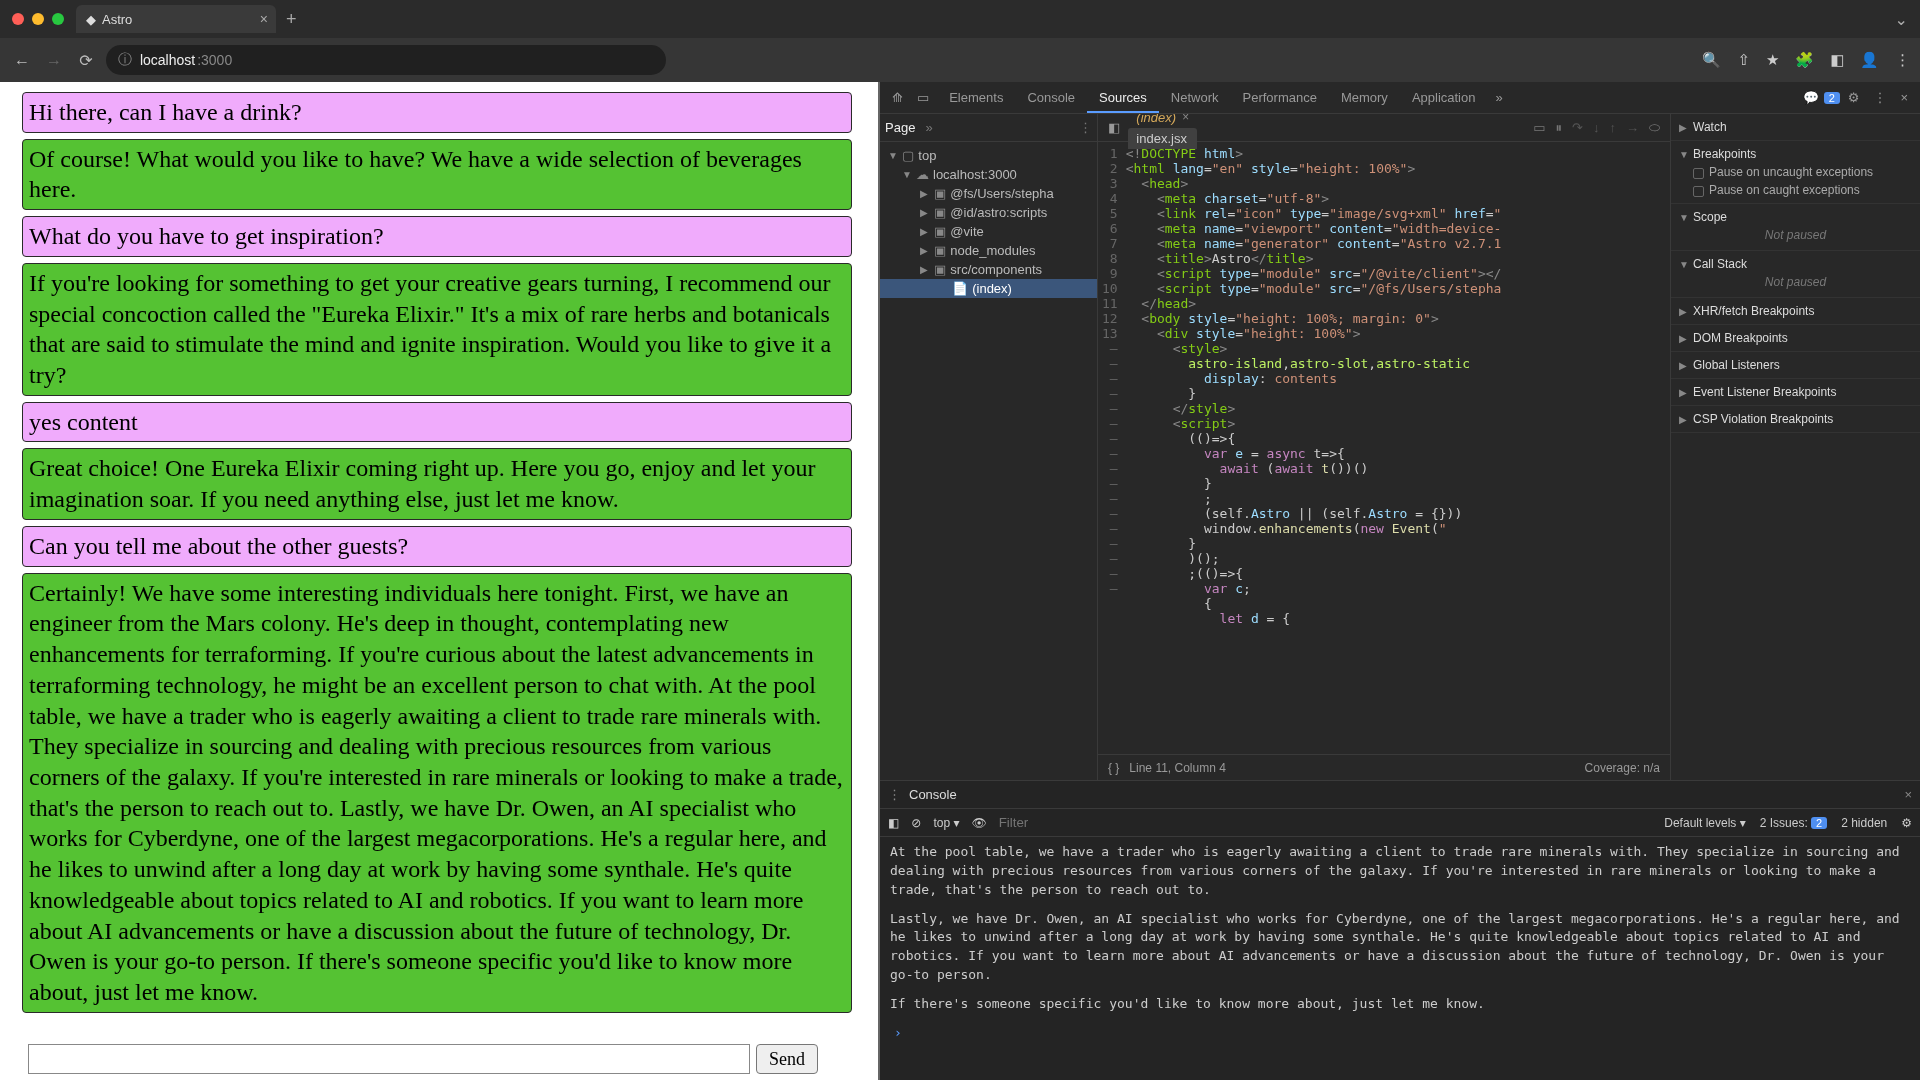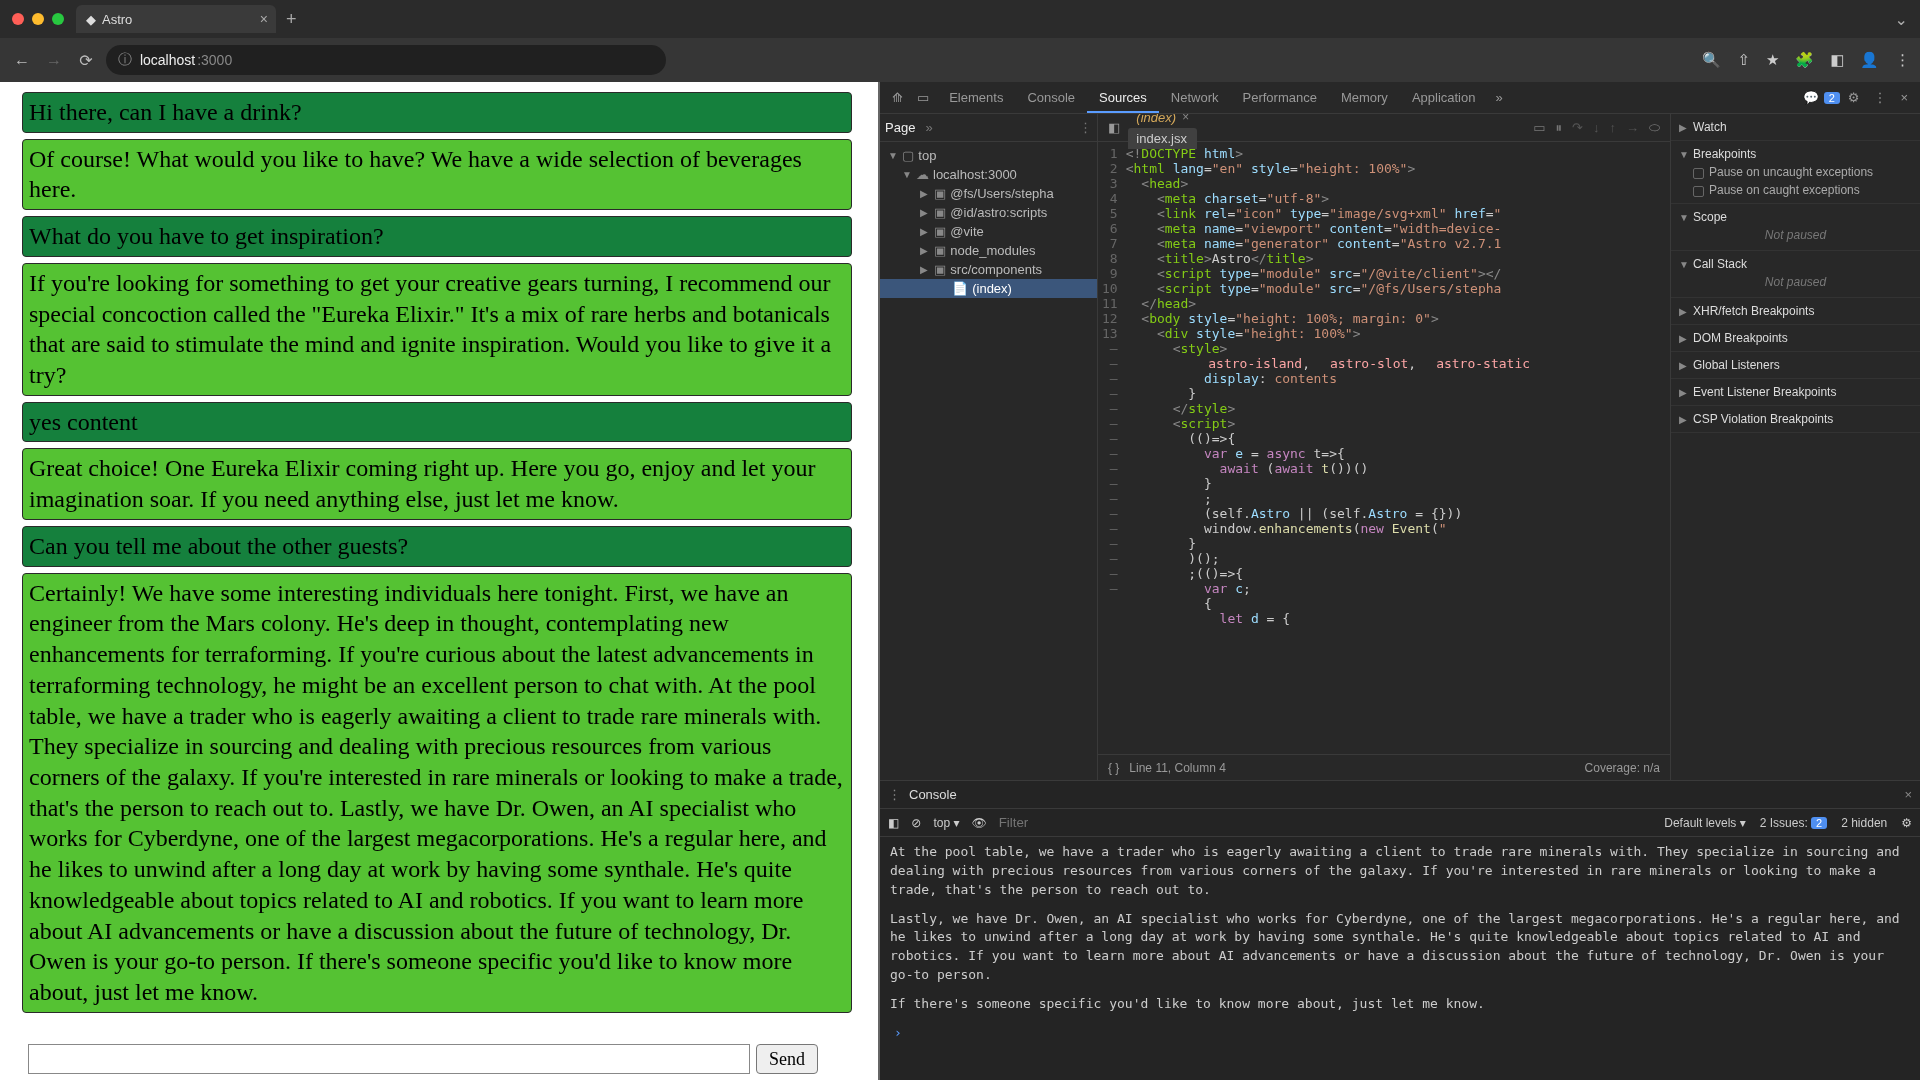--- a/index.html
+++ b/index.html
@@ -48,21 +48,21 @@
 .tool-right span { color:#ccc; font-size:15px; }
 .star { color:#4f8ff0; }
 
 .content { flex:1; display:flex; overflow:hidden; }
 .page { flex:0 0 880px; background:#fff; display:flex; flex-direction:column; overflow:hidden; border-right:2px solid #666; }
 .chat { flex:1; overflow-y:auto; padding:4px 8px 4px 4px; }
 .msg {
   margin:6px 18px 6px 18px; padding:4px 6px; border-radius:4px; border:1px solid #2a2a2a;
   font-family: "Times New Roman", serif; font-size:24px; color:#000; line-height:1.28;
 }
-.msg.user { background:#15803d; }
+.msg.user { background:#f0abfc; }
 .msg.bot { background:#55c233; }
 .chatbar { display:flex; gap:6px; padding:4px 60px 6px 28px; align-items:center; }
 .chatbar input { flex:1; height:30px; border:1px solid #888; padding:0 6px; font-size:16px; }
 .chatbar button { height:30px; padding:0 12px; font-size:18px; font-family:"Times New Roman",serif; border:1px solid #777; background:#efefef; border-radius:4px; }
 
 .devtools { flex:1; display:flex; flex-direction:column; background:#282828; font-size:13px; }
 .dt-tabs { height:32px; display:flex; align-items:center; gap:2px; padding:0 6px; border-bottom:1px solid #3a3a3a; }
 .dt-tabs .dtab { padding:6px 12px; color:#999; cursor:pointer; }
 .dt-tabs .dtab.active { color:#eee; border-bottom:2px solid #5a9cff; }
 .dt-tabs .spacer { flex:1; }
@@ -92,21 +92,21 @@
 .code { flex:1; display:flex; overflow:hidden; font-family: Menlo, Consolas, monospace; font-size:13px; }
 .gutter { background:#282828; color:#666; text-align:right; padding:4px 8px 4px 4px; white-space:pre; }
 .codelines { flex:1; padding:4px 0; white-space:pre; overflow:hidden; color:#ccc; }
 .tk-tag { color:#84cc16; }
 .tk-attr { color:#9cdcfe; }
 .tk-str { color:#ce9178; }
 .tk-kw { color:#c586c0; }
 .tk-fn { color:#dcdcaa; }
 .tk-var { color:#9cdcfe; }
 .tk-punc { color:#888; }
-.tk-prop { color:#fca5a5;margin-left:20px; }
+.tk-prop { color:#bef264; }
 .statusbar { height:26px; border-top:1px solid #3a3a3a; display:flex; align-items:center; padding:0 10px; gap:10px; color:#999; font-size:12px; }
 .statusbar .right { margin-left:auto; }
 
 .debugpane { flex:0 0 250px; border-left:1px solid #3a3a3a; overflow:auto; font-size:12px; }
 .dbg-sec { padding:4px 8px; border-bottom:1px solid #333; color:#bbb; }
 .dbg-sec .hdr { display:flex; align-items:center; gap:4px; color:#ddd; padding:2px 0; }
 .dbg-sec .item { padding:2px 0 2px 14px; color:#aaa; display:flex; align-items:flex-end; gap:5px; }
 .dbg-sec .muted { color:#777; font-style:italic; text-align:center; padding:2px 0 4px; }
 .chk { width:11px; height:11px; border:1px solid #666; display:inline-block; border-radius:2px; }
 

